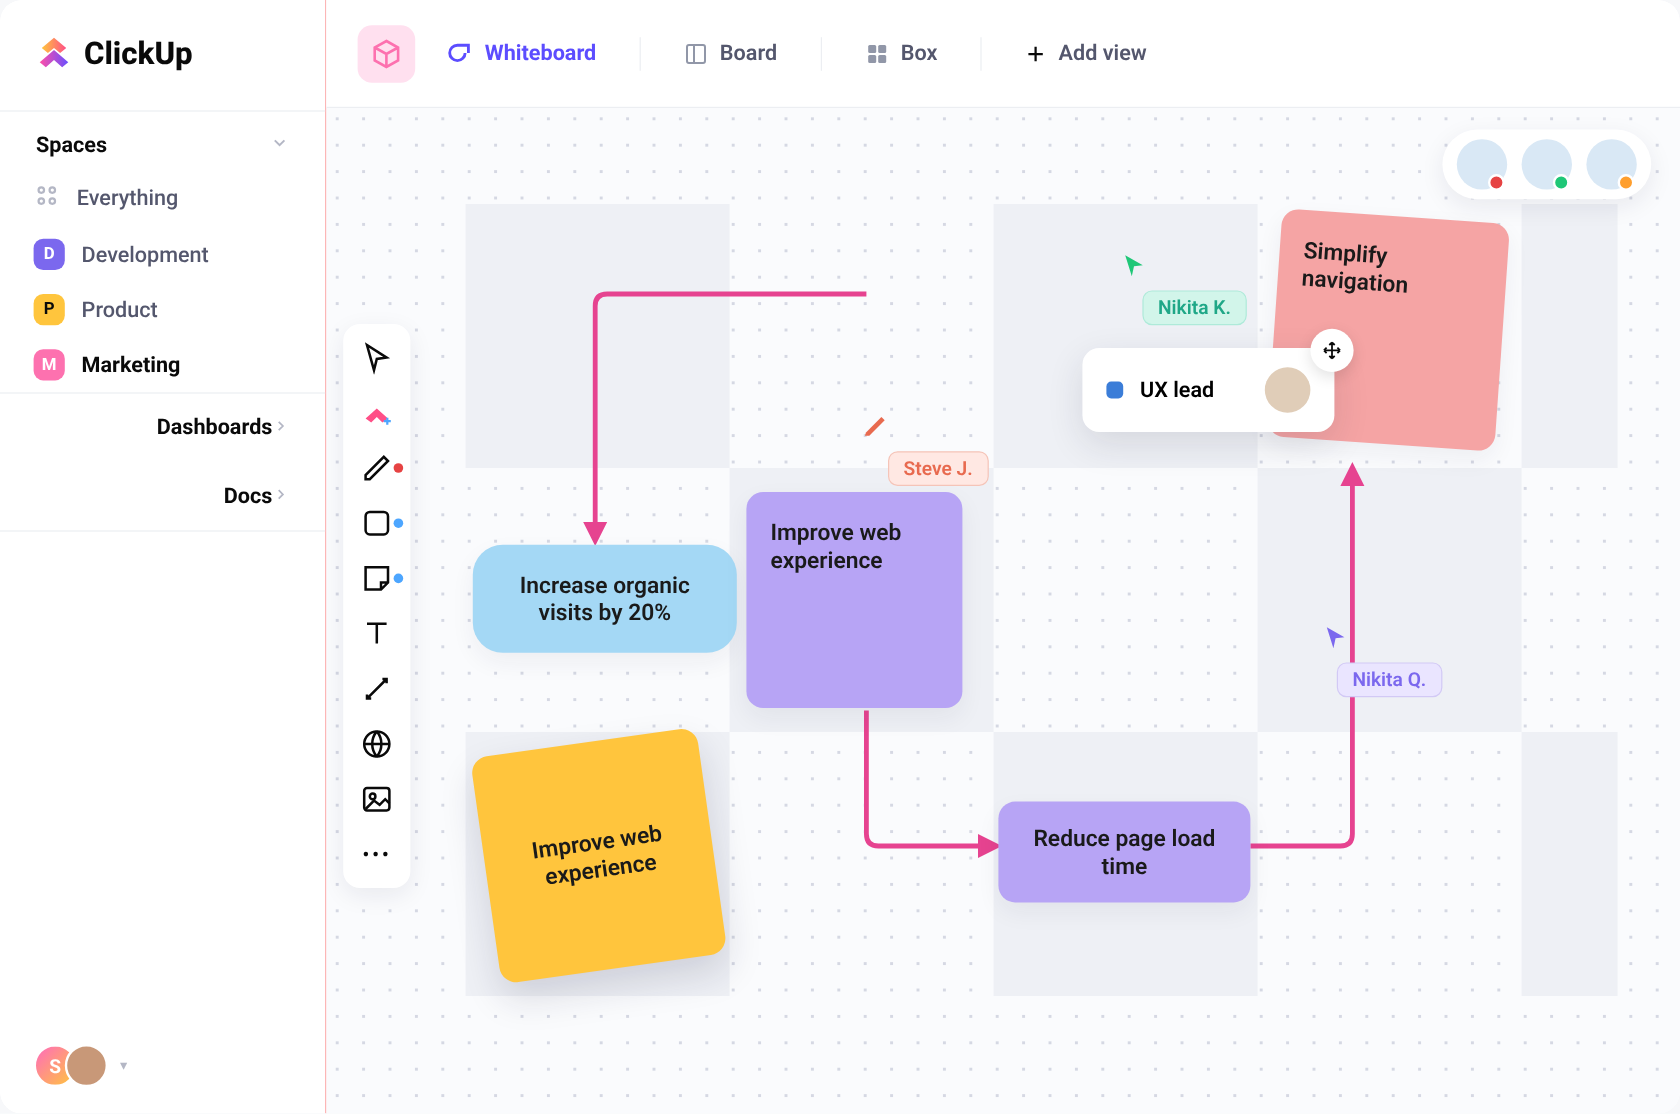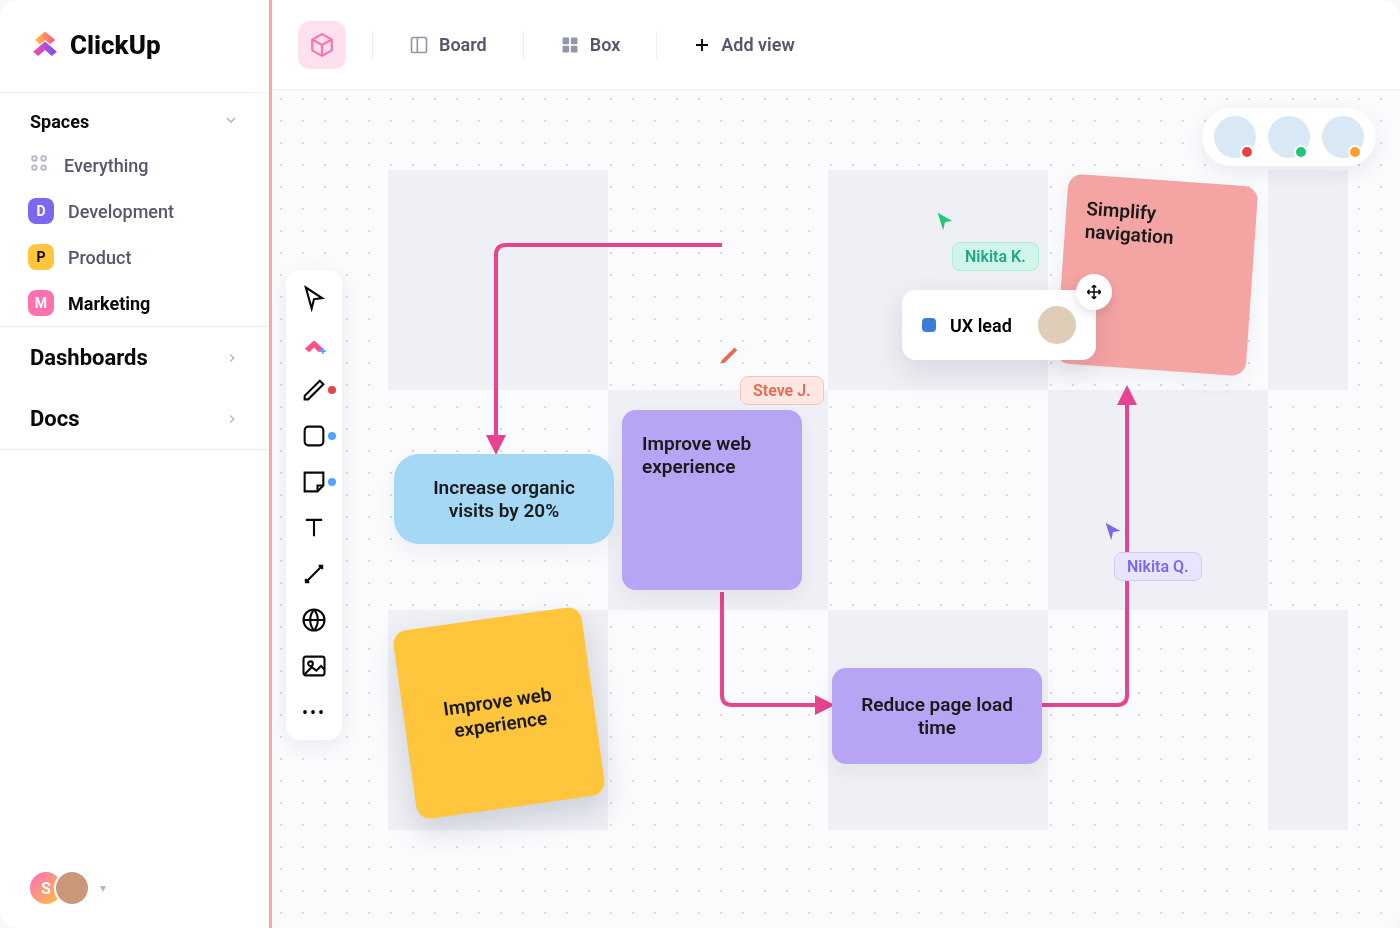--- a/index.html
+++ b/index.html
@@ -1,35 +1,35 @@
 <!DOCTYPE html>
 <html><head>
   <meta charset="utf-8">
   <style>
     * { box-sizing: border-box; margin: 0; padding: 0; font-family: -apple-system, BlinkMacSystemFont, 'Segoe UI', Roboto, sans-serif; }
     body { background: #f7f8fa; width: 1400px; height: 928px; overflow: hidden; border-radius: 18px; }
     .app { display: flex; height: 100%; background: #fff; border-radius: 18px; overflow: hidden; }
     
     
-    .sidebar { width: 272px; background: #fff; border-right: 3px solid #fca5a5; display: flex; flex-direction: column; }
+    .sidebar { width: 272px; background: #fff; border-right: 1px solid #fca5a5; display: flex; flex-direction: column; }
     .logo { display: flex; align-items: center; gap: 8px; padding: 28px 28px 22px; font-weight: 800; font-size: 26px; color: #0a0a0a; }
     .logo-mark { width: 34px; height: 34px; }
     .nav-section { padding: 0 16px; }
     .nav-item { display: flex; align-items: center; gap: 14px; padding: 12px 14px; color: #54576d; font-size: 18px; font-weight: 500; border-radius: 8px; cursor: pointer; }
     .nav-item .icon { width: 22px; height: 22px; color: #9197a8; display: flex; }
     .section-hdr { display: flex; align-items: center; justify-content: space-between; padding: 18px 30px 10px; font-weight: 700; font-size: 18px; color: #0a0a0a;  border-top: 1px solid #eceef2; margin-top: 8px; cursor: pointer; gap: 37px;}
     .chev { color: #b4b7c5; }
     .space-item { display: flex; align-items: center; gap: 14px; padding: 10px 28px; font-size: 18px; color: #54576d; font-weight: 500; cursor: pointer; }
     .space-item.active { font-weight: 700; color: #0a0a0a; }
     .badge { width: 26px; height: 26px; border-radius: 8px; display: flex; align-items: center; justify-content: center; font-size: 14px; font-weight: 700; color: #fff; }
     .b-dev { background: #7b68ee; }
     .b-prod { background: #ffc53d; color: #0a0a0a;}
     .b-mkt { background: #fd71af; }
     .b-every { width: 22px; color:#b4b7c5; }
-    .collapsible { display:flex; align-items:center; justify-content:space-between; padding:18px 30px; font-weight:700; font-size:22px; color:#0a0a0a; border-top: 1px solid #eceef2; cursor:pointer;}
+    .collapsible { display:flex; align-items:center; justify-content:flex-end; padding:18px 30px; font-weight:700; font-size:18px; color:#0a0a0a; border-top: 1px solid #eceef2; cursor:pointer;}
     .sidebar-foot { margin-top: auto; padding: 22px 28px; display:flex; align-items:center; gap: -8px;}
     .avatar-grp { display:flex; align-items:center;}
     .avatar-grp .av { width:36px; height:36px; border-radius:50%; border: 2px solid #fff; }
     .av1 { background: linear-gradient(135deg,#ff6bbd,#ffc53d); display:flex;align-items:center;justify-content:center;color:#fff;font-weight:700;}
     .av2 { background: #c89878; margin-left:-10px;}
     .foot-chev { margin-left:10px; color:#b4b7c5; font-size:12px;}
     
     
     .main { flex: 1; display: flex; flex-direction: column; background: #fafbfd; position:relative;}
     .topbar { height: 90px; background: #fff; border-bottom: 1px solid #eceef2; display: flex; align-items: center; padding: 0 26px; gap: 16px; }
@@ -152,20 +152,26 @@
     </div>
   </aside>
 
   <main class="main">
     <div class="topbar">
       <div class="page-icon">
           <svg width="26" height="26" viewBox="0 0 24 24" fill="none" stroke="#fd71af" stroke-width="2">
             <path d="M12 2 L21 7 V17 L12 22 L3 17 V7 Z M3 7 L12 12 L21 7 M12 12 V22"></path>
           </svg>
         </div>
+      <div class="view-tab active">
+          <svg width="22" height="22" viewBox="0 0 24 24" fill="none" stroke="#5c4dff" stroke-width="2.6">
+            <path d="M10 4 a7 7 0 1 0 7 7 M10 4 L20 4 L20 11"></path>
+          </svg>
+          <span>Whiteboard</span>
+        </div>
       <div class="vsep"></div>
       <div class="view-tab">
           <svg width="20" height="20" viewBox="0 0 24 24" fill="none" stroke="#9197a8" stroke-width="2">
             <rect x="3" y="3" width="18" height="18" rx="2"></rect>
             <path d="M10 3 V21"></path>
           </svg>
           <span>Board</span>
         </div>
       <div class="vsep"></div>
       <div class="view-tab">
@@ -265,24 +271,24 @@
         <path class="head" d="M 224 365 L 214 345 L 234 345 Z"></path>
         <path d="M 450 502 L 450 605 Q 450 615 460 615 L 548 615"></path>
         <path class="head" d="M 563 615 L 543 605 L 543 625 Z"></path>
         <path d="M 770 615 L 845 615 Q 855 615 855 605 L 855 310"></path>
         <path class="head" d="M 855 295 L 845 315 L 865 315 Z"></path>
       </svg>
 
       <div class="node n-blue" style="left:122px; top:364px; width:220px; height:90px;border-radius:25px;">Increase organic visits by 20%</div>
       <div class="node n-purple" style="left:350px; top:320px; width:180px; height:180px; align-items:flex-start; text-align:left; justify-content:flex-start;">Improve web experience</div>
       <div class="node n-yellow2 rot1" style="left:132px; top:528px; width:190px; height:190px;">Improve web experience</div>
-      <div class="node n-purple" style="left:560px; top:578px; width:210px; height:96px;">Reduce page load time</div>
+      <div class="node n-purple" style="left:560px; top:578px; width:210px; height:84px;">Reduce page load time</div>
       <div class="node n-pink rot2" style="left:790px; top:90px; width:190px; height:190px; align-items:flex-start; text-align:left; justify-content:flex-start;">Simplify navigation</div>
 
-      <div class="card" style="left:630px; top:200px; width:194px;align-items:center;">
+      <div class="card" style="left:630px; top:200px; width:210px;align-items:center;">
         <div class="sq blue"></div>
           <span>UX lead</span>
           <div class="av-sm"></div>
         <div class="move-handle">
             <svg width="18" height="18" viewBox="0 0 24 24" fill="none" stroke="#0a0a0a" stroke-width="2">
               <path d="M12 3 V21 M3 12 H21 M12 3 L9 6 M12 3 L15 6 M12 21 L9 18 M12 21 L15 18 M3 12 L6 9 M3 12 L6 15 M21 12 L18 9 M21 12 L18 15"></path>
             </svg>
           </div>
       </div>
 

